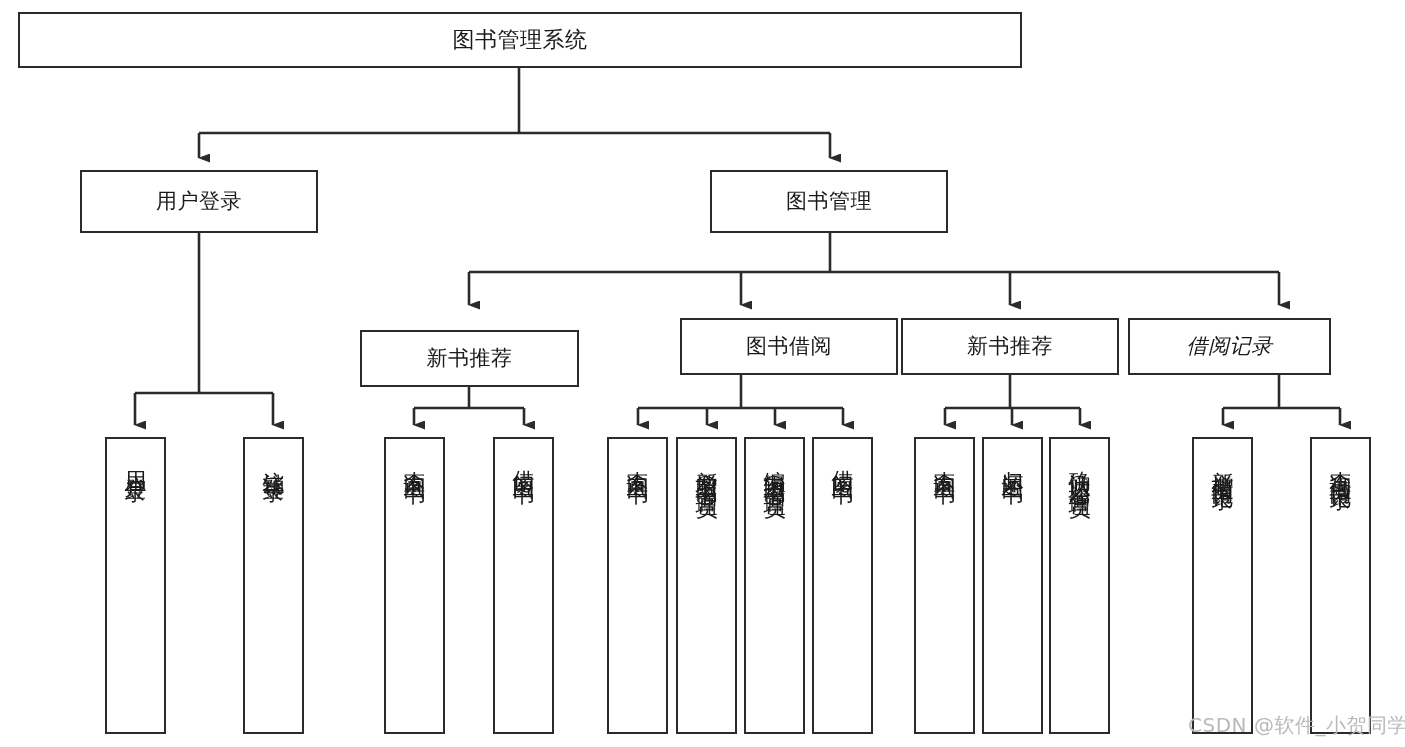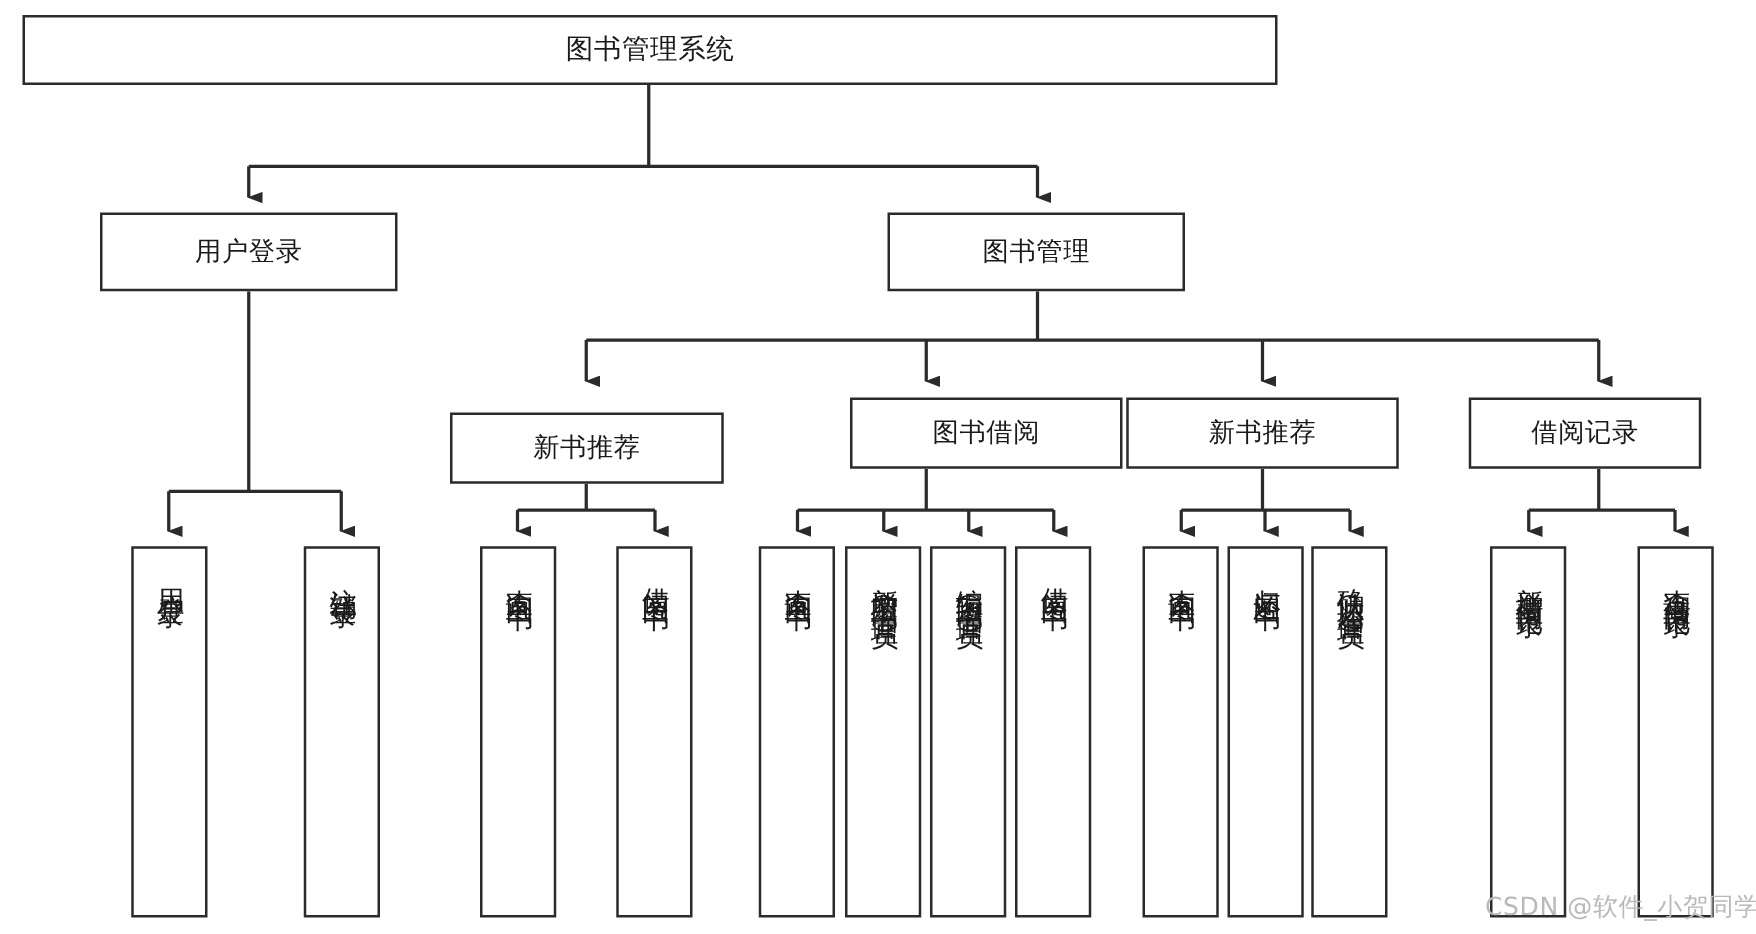--- a/index.html
+++ b/index.html
@@ -145,21 +145,21 @@
 
   <div class="node horiz" style="left:360px; top:330px; width:219px; height:57px;">
     <span class="node-label">新书推荐</span>
   </div>
   <div class="node horiz" style="left:632px; top:318px; width:218px; height:57px;margin-left:48px;">
     <span class="node-label">图书借阅</span>
   </div>
   <div class="node horiz" style="left:901px; top:318px; width:218px; height:57px;">
     <span class="node-label">新书推荐</span>
   </div>
-  <div class="node horiz" style="left:1175px; top:318px; width:186px; height:57px;">
+  <div class="node horiz" style="left:1128px; top:318px; width:203px; height:57px;font-style:italic;">
     <span class="node-label">借阅记录</span>
   </div>
 
   <div class="node vert" style="left:105px; top:437px; width:61px; height:297px;">
     <span class="node-label">用户登录</span>
   </div>
   <div class="node vert" style="left:243px; top:437px; width:61px; height:297px;">
     <span class="node-label">注销登录</span>
   </div>
 

